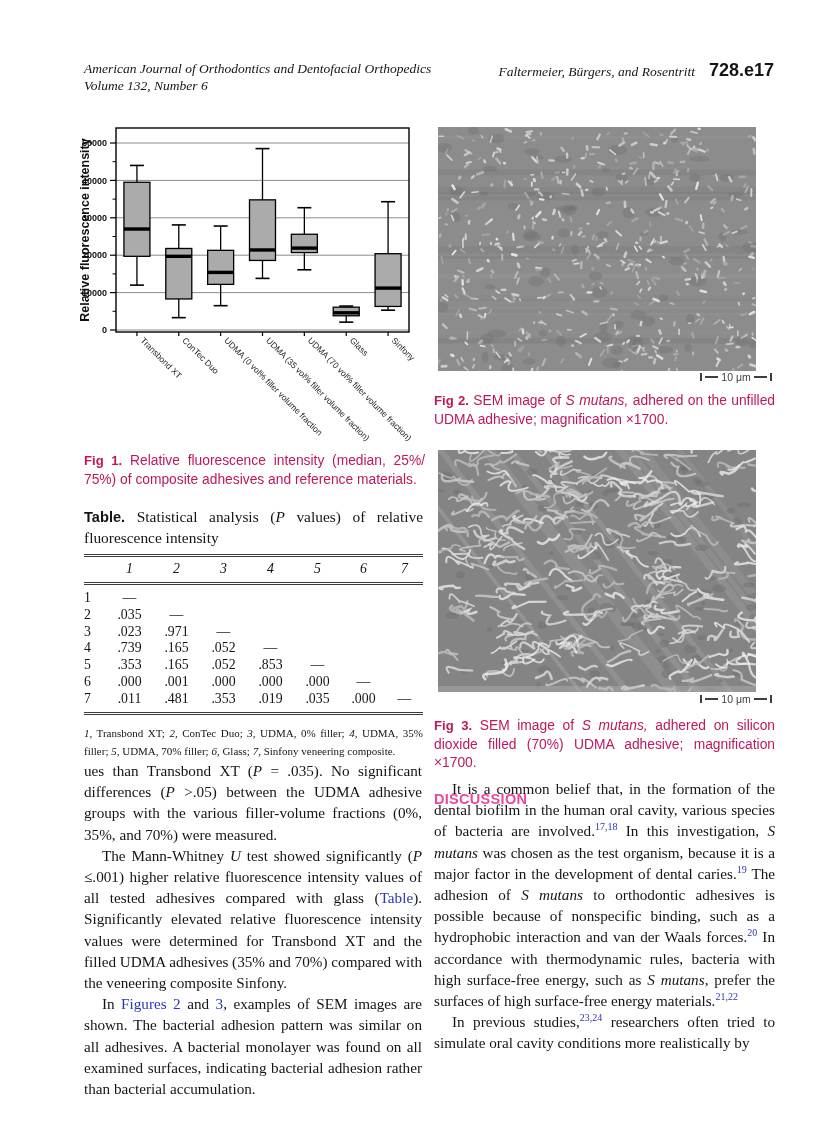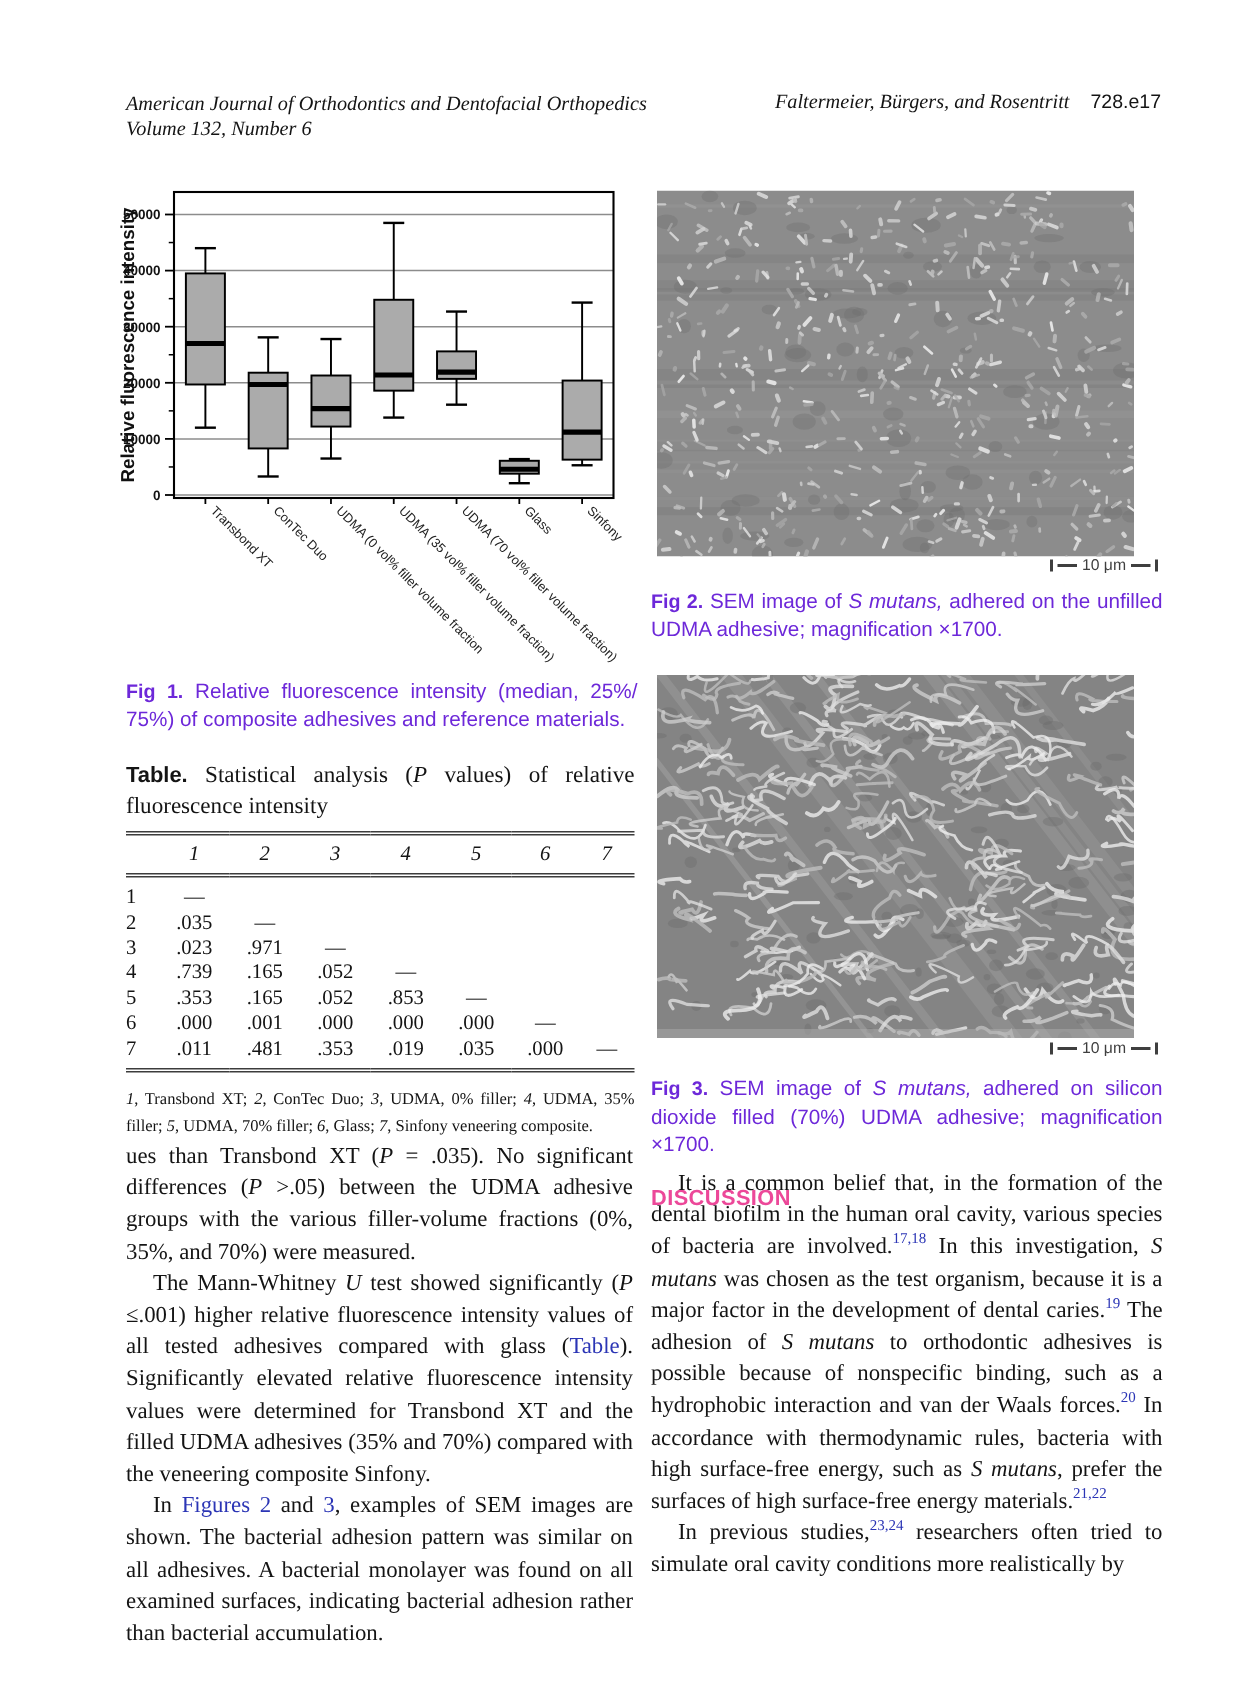--- a/index.html
+++ b/index.html
@@ -4,29 +4,29 @@
 <style>
   html,body{margin:0;padding:0;background:#e8e8e8;}
   .page{width:838px;height:1122px;position:relative;background:#ffffff;margin:0 auto;
         font-family:"Liberation Serif", serif;color:#141414;overflow:hidden;}
   .abs{position:absolute;}
 
   
   .hdr-left{left:84px;top:60px;font-style:italic;font-size:13.5px;line-height:17px;}
   .hdr-right{right:64px;top:60px;display:flex;align-items:baseline;gap:14px;text-align:right;}
   .hdr-authors{font-style:italic;font-size:13.5px;}
-  .hdr-page{font-family:"Liberation Sans",sans-serif;font-weight:normal;font-size:13px;}
+  .hdr-page{font-family:"Liberation Sans",sans-serif;font-weight:bold;font-size:18px;}
 
   
   #chart-wrap{left:78px;top:120px;width:345px;height:335px;}
   #boxplot-svg{overflow:visible;}
 
   
   .caption{font-family:"Liberation Sans",sans-serif;font-size:13.8px;line-height:18.6px;
-           text-align:justify;color:#6d28d9;}
+           text-align:justify;color:#be185d;}
   #fig1-caption{left:84px;top:452px;width:341px;}
   #fig2-caption{left:434px;top:392px;width:341px;}
   #fig3-caption{left:434px;top:717px;width:341px;}
 
   
   #table-block{left:84px;top:507px;width:339px;}
   .tbl-title{font-size:15.4px;line-height:19.5px;text-align:justify;margin-bottom:7px;}
   table{width:100%;border-collapse:collapse;border-top:3px double #3c3c3c;border-bottom:3px double #3c3c3c;}
   thead tr{border-bottom:3px double #3c3c3c;}
   th{font-style:italic;font-weight:normal;font-size:13.8px;padding:4px 0 5px 0;text-align:center;}

